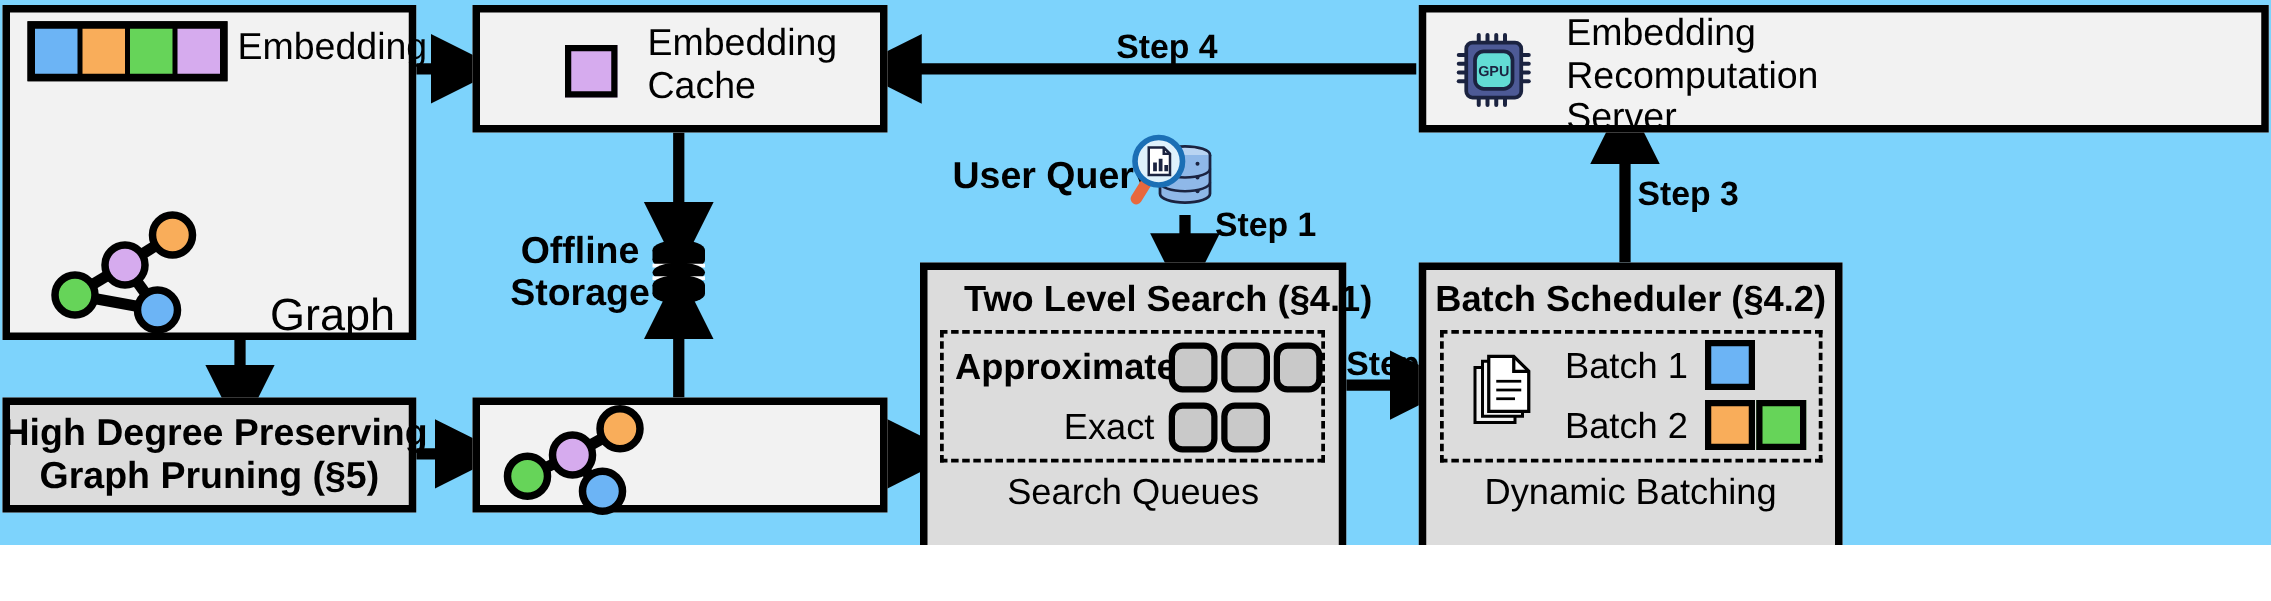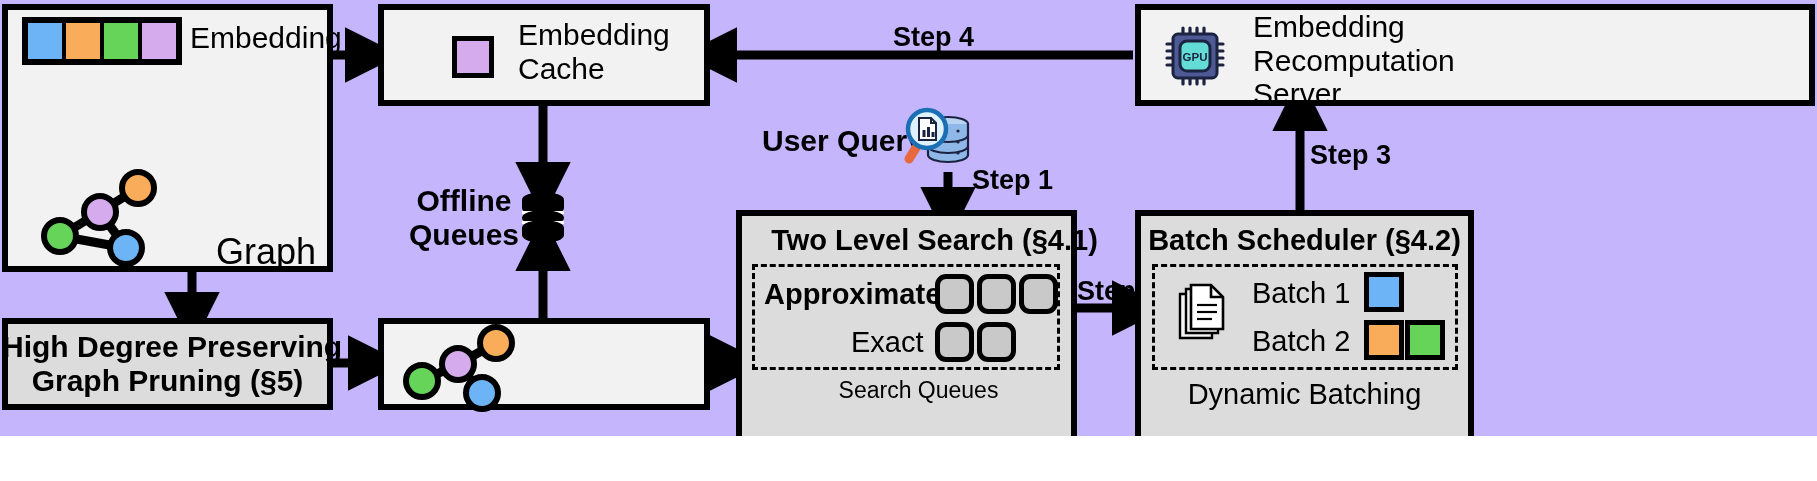--- a/index.html
+++ b/index.html
@@ -8,21 +8,21 @@
     background: #ffffff;
   }
   body {
     font-family: "Liberation Sans", sans-serif;
     color: #000000;
   }
   #canvas {
     position: relative;
     width: 1817px;
     height: 436px;
-    background: #c4b5fd;
+    background: #7dd3fc;
     overflow: hidden;
   }
   .box {
     position: absolute;
     box-sizing: border-box;
     border: 6px solid #000;
     background: #f2f2f2;
   }
   .box.gray {
     background: #dcdcdc;
@@ -141,21 +141,21 @@
         <line x1="52" y1="34" x2="60" y2="34"></line>
           <line x1="52" y1="41" x2="60" y2="41"></line>
       </g>
       <rect x="10" y="10" width="44" height="44" rx="5" fill="#4d5a96" stroke="#1b2340" stroke-width="3"></rect>
       <rect x="17" y="17" width="30" height="30" rx="7" fill="#62dcd4" stroke="#1b2340" stroke-width="3"></rect>
       <text x="32" y="37" font-family="'Liberation Sans',sans-serif" font-size="11.5" font-weight="bold" fill="#1b2340" text-anchor="middle">GPU</text>
     </svg>
   </div>
   <div class="lbl" style="left:1253px;top:10px;font-size:30px;"><span>Embedding</span><br><span>Recomputation</span><br><span>Server</span></div>
 
-  <div class="lbl bold center" style="left:398px;top:184px;width:132px;font-size:30px;"><span>Offline</span><br><span>Queues</span></div>
+  <div class="lbl bold center" style="left:398px;top:184px;width:132px;font-size:30px;"><span>Offline</span><br><span>Storage</span></div>
   <div class="svgwrap" style="left:519px;top:190px;">
     <svg width="48" height="62" viewBox="0 0 48 62">
       <ellipse cx="24" cy="10" rx="21" ry="8" fill="#000"></ellipse>
       <rect x="3" y="10" width="42" height="8" fill="#000"></rect>
       <ellipse cx="24" cy="18" rx="21" ry="8" fill="#000"></ellipse>
       <rect x="3" y="21" width="42" height="3" fill="#fff"></rect>
       <ellipse cx="24" cy="28" rx="21" ry="8" fill="#000"></ellipse>
       <rect x="3" y="31" width="42" height="3" fill="#fff"></rect>
       <ellipse cx="24" cy="38" rx="21" ry="8" fill="#000"></ellipse>
       <rect x="3" y="38" width="42" height="7" fill="#000"></rect>
@@ -210,21 +210,21 @@
   <div class="box gray" style="left:736px;top:210px;width:341px;height:266px;"></div>
   <div class="lbl bold center" style="left:736px;top:224px;width:341px;font-size:29px;padding-left:28px;">Two Level Search (§4.1)</div>
   <div class="dashbox" style="left:752px;top:264px;width:308px;height:106px;"></div>
   <div class="lbl" style="left:764px;top:278px;font-size:29px;font-weight:bold;">Approximate</div>
   <div class="qcell" style="left:935px;top:274px;width:39px;height:40px;"></div>
   <div class="qcell" style="left:977px;top:274px;width:39px;height:40px;"></div>
   <div class="qcell" style="left:1019px;top:274px;width:39px;height:40px;"></div>
   <div class="lbl" style="left:851px;top:326px;font-size:29px;text-align:right;">Exact</div>
   <div class="qcell" style="left:935px;top:322px;width:39px;height:40px;"></div>
   <div class="qcell" style="left:977px;top:322px;width:39px;height:40px;"></div>
-  <div class="lbl center" style="left:736px;top:378px;width:341px;font-size:23px;padding-left:12px;">Search Queues</div>
+  <div class="lbl center" style="left:736px;top:378px;width:341px;font-size:29px;">Search Queues</div>
 
   <div class="lbl bold" style="left:1077px;top:276px;font-size:27px;">Step 2</div>
 
   <div class="box gray" style="left:1135px;top:210px;width:339px;height:266px;"></div>
   <div class="lbl bold center" style="left:1135px;top:224px;width:339px;font-size:29px;">Batch Scheduler (§4.2)</div>
   <div class="dashbox" style="left:1152px;top:264px;width:306px;height:106px;"></div>
   <div class="svgwrap" style="left:1176px;top:282px;">
     <svg width="52" height="62" viewBox="0 0 52 62">
       <path d="M4,12 L24,12 L36,24 L36,56 L4,56 z" fill="#f2f2f2" stroke="#000" stroke-width="2.4"></path>
       <path d="M10,7 L30,7 L42,19 L42,51 L10,51 z" fill="#f2f2f2" stroke="#000" stroke-width="2.4"></path>

